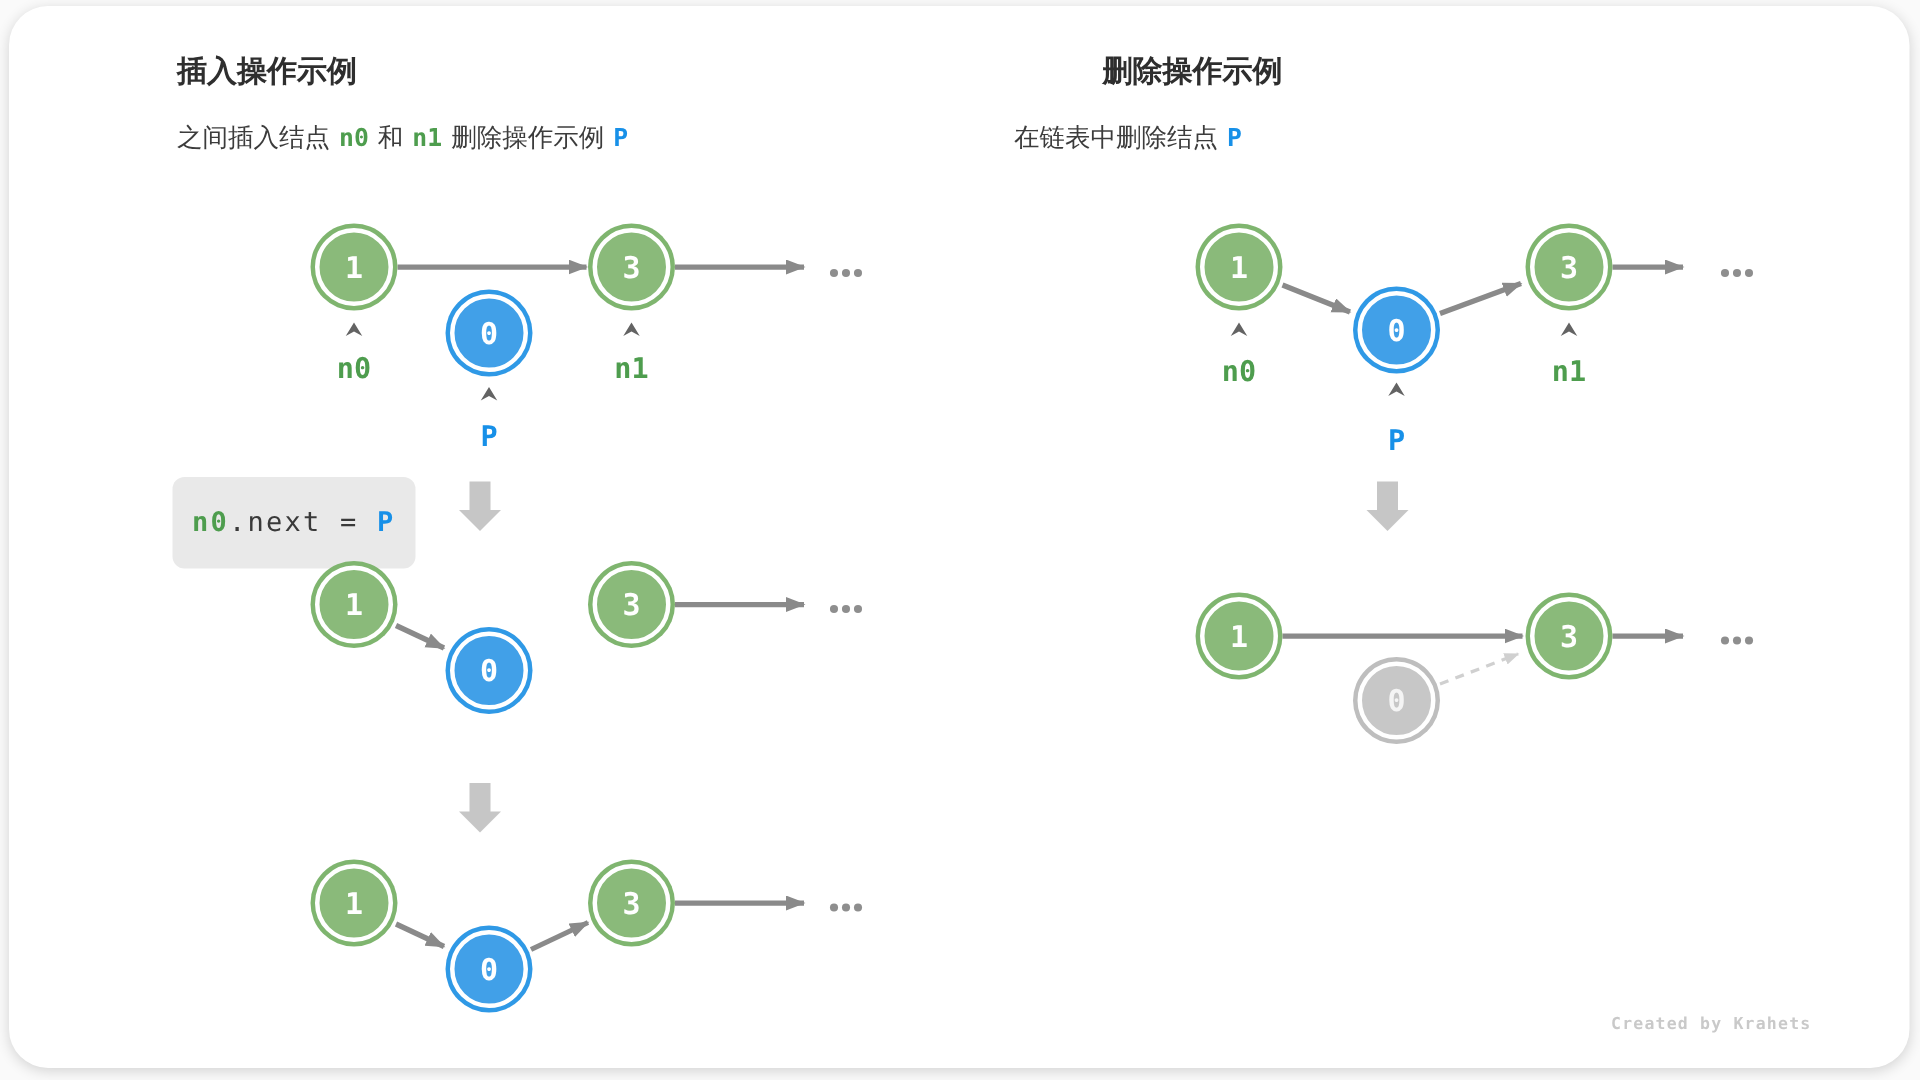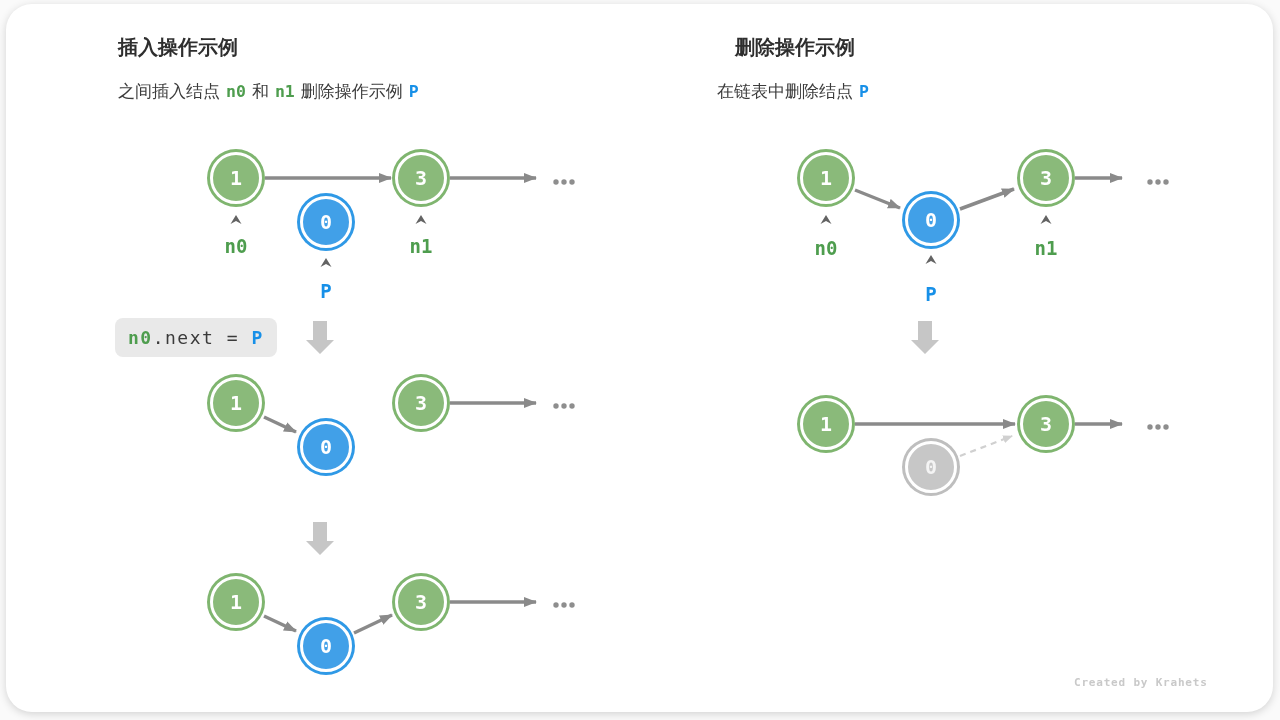--- a/index.html
+++ b/index.html
@@ -21,21 +21,21 @@
   .node-green{background:#8aba7a;box-shadow:0 0 0 3px #7fb56f;}
   .node-blue{background:#41a0e8;box-shadow:0 0 0 3px #2f99e6;}
   .node-gray{background:#c7c7c7;box-shadow:0 0 0 3px #bebebe;color:#f4f4f4;}
 
   .ptr-label{position:absolute;transform:translate(-50%,-50%);
              font-family:"DejaVu Sans Mono",monospace;font-size:19px;font-weight:700;white-space:nowrap;}
   .ptr-green{color:#4e9d4e;}
   .ptr-blue{color:#1790e8;}
 
   .codebox{position:absolute;height:31px;line-height:31px;background:#e9e9e9;border-radius:8px;
-           padding:4px 13px;font-family:"DejaVu Sans Mono",monospace;font-size:18px;letter-spacing:1.5px;
+           padding:15px 13px;font-family:"DejaVu Sans Mono",monospace;font-size:18px;letter-spacing:1.5px;
            color:#3a3a3a;white-space:pre;}
   .tok-green{color:#4e9d4e;font-weight:700;}
   .tok-blue{color:#1790e8;font-weight:700;}
   .tok-plain{color:#3a3a3a;}
 
   .credit{position:absolute;left:1074px;top:676px;font-family:"DejaVu Sans Mono",monospace;
           font-size:11px;letter-spacing:0.8px;color:#c9c9c9;white-space:nowrap;font-weight:bold;}
 </style>
 </head>
 <body>
@@ -126,21 +126,21 @@
   <div class="node node-green" style="left:236px;top:403px">1</div>
   <div class="node node-blue" style="left:326px;top:447px">0</div>
   <div class="node node-green" style="left:421px;top:403px">3</div>
 
 
   <div class="node node-green" style="left:236px;top:602px">1</div>
   <div class="node node-blue" style="left:326px;top:646px">0</div>
   <div class="node node-green" style="left:421px;top:602px">3</div>
 
   <div class="panel-title" style="left:735px;top:34px">删除操作示例</div>
-  <div class="panel-subtitle" style="left:717px;top:80px">
+  <div class="panel-subtitle" style="left:676px;top:80px">
     <span>在链表中删除结点</span><span class="sub-code sub-blue">P</span>
   </div>
 
   <div class="node node-green" style="left:826px;top:178px">1</div>
   <div class="node node-blue" style="left:931px;top:220px">0</div>
   <div class="node node-green" style="left:1046px;top:178px">3</div>
   <div class="ptr-label ptr-green" style="left:826px;top:248px">n0</div>
   <div class="ptr-label ptr-blue" style="left:931px;top:294px">P</div>
   <div class="ptr-label ptr-green" style="left:1046px;top:248px">n1</div>
 

